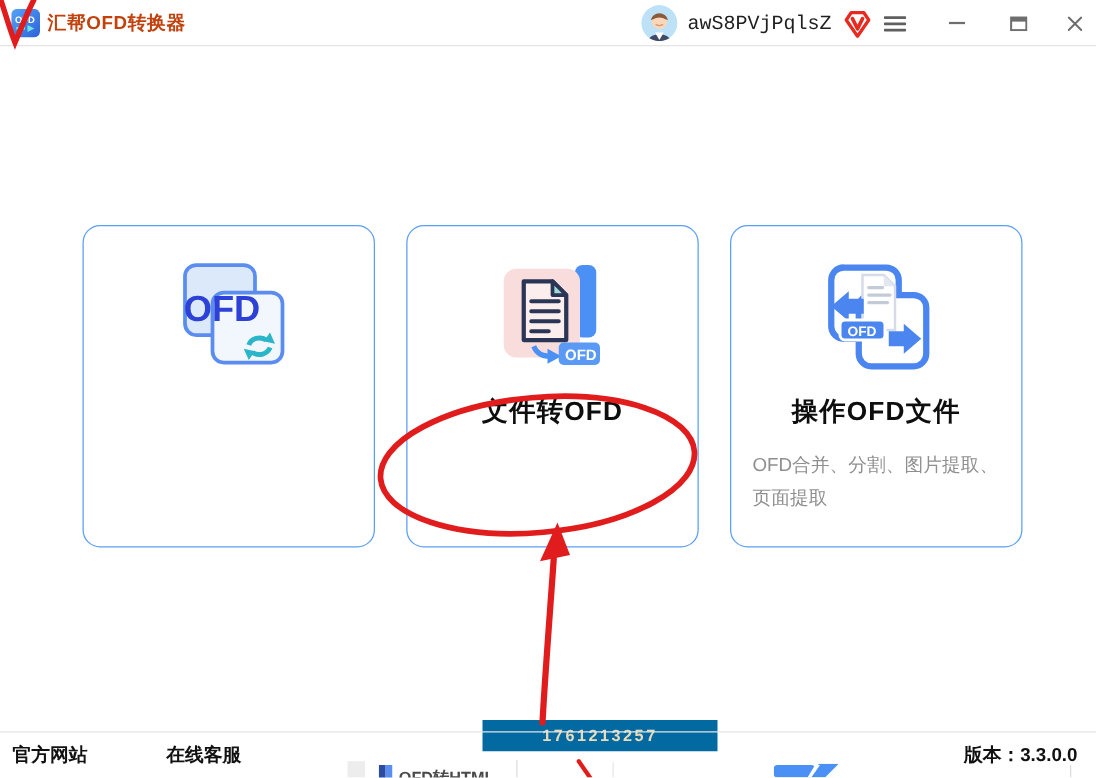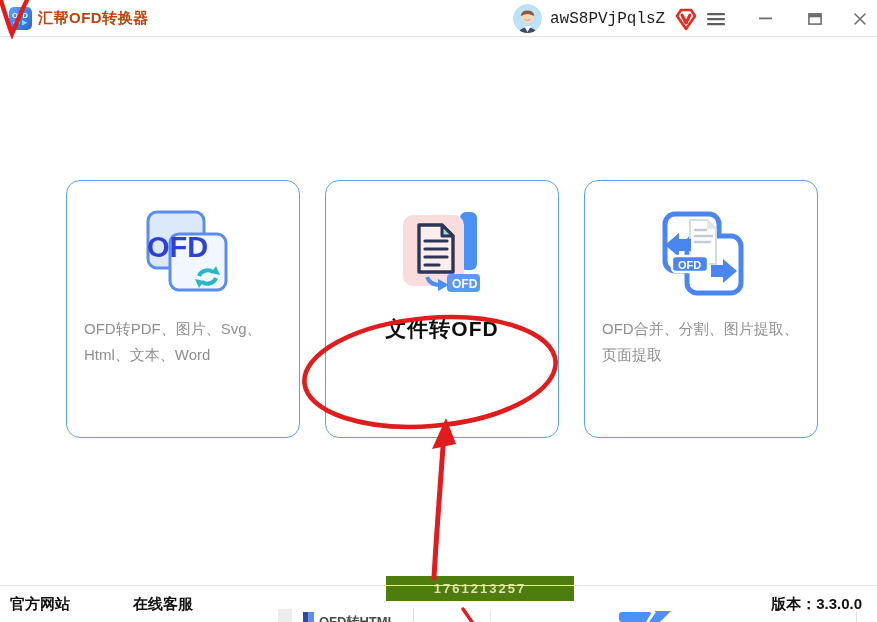--- a/index.html
+++ b/index.html
@@ -37,21 +37,21 @@
   
   .footer-line { position:absolute; top:585px; left:0; width:877px; height:1px; background:#e3e3e3; z-index:4; }
   .footer-item { position:absolute; top:588px; height:22px; display:flex; align-items:center; gap:7px; z-index:6; cursor:pointer;flex-direction:column; }
   .footer-item span { font-size:15px; font-weight:600; color:#111; }
   .fi-website { left:10px; }
   .fi-support { left:133px; }
   .fi-version { right:15px; cursor:default; }
   .fi-version span { font-weight:600; }
 
   
-  .watermark { position:absolute; left:386px; top:576px; width:188px; height:25px; background:#4d7c0f;
+  .watermark { position:absolute; left:386px; top:576px; width:188px; height:25px; background:#0369a1;
                display:flex; align-items:center; justify-content:center; z-index:3; }
   .watermark span { font-size:13px; letter-spacing:2px; color:#e9dcba; font-weight:600; }
 
   
   .bottom-overlay { position:absolute; left:0; top:606px; width:877px; height:16px; z-index:7; }
   .bo-block { position:absolute; left:278px; top:3px; width:14px; height:13px; background:#ededed; }
   .bo-doc-icon { position:absolute; left:303px; top:6px; width:11px; height:11px; }
   .bo-label { position:absolute; left:319px; top:7px; font-size:13px; font-weight:600; color:#4a4a4a; white-space:nowrap; }
   .bo-vline1 { position:absolute; left:413px; top:2px; width:1px; height:14px; background:#dedede; }
   .bo-vline2 { position:absolute; left:490px; top:4px; width:1px; height:12px; background:#e8e8e8; }
@@ -123,21 +123,20 @@
 <div class="card card-1">
   <svg class="card-icon" viewBox="0 0 96 92">
     <rect x="13" y="5" width="56" height="56" rx="9" fill="#dce9fb" stroke="#5b8df0" stroke-width="3"></rect>
     <rect x="35" y="27" width="56" height="56" rx="9" fill="#f2f7fe" stroke="#5b8df0" stroke-width="3"></rect>
     <text x="12" y="50" font-size="29" font-weight="bold" fill="#2e41d6" letter-spacing="0">OFD</text>
     <path d="M64 69 a9 8 0 0 1 14 -4" fill="none" stroke="#2ab5c8" stroke-width="4"></path>
     <polygon points="81,59 76,66 85,68" fill="#2ab5c8"></polygon>
     <path d="M81 71 a9 8 0 0 1 -14 4" fill="none" stroke="#2ab5c8" stroke-width="4"></path>
     <polygon points="64,81 69,74 60,72" fill="#2ab5c8"></polygon>
   </svg>
-  <div class="card-desc">OFD转PDF、图片、Svg、Html、文本、Word</div>
 </div>
 
 <div class="card card-2">
   <svg class="card-icon" viewBox="0 0 96 92">
     <rect x="66" y="5" width="17" height="58" rx="6" fill="#4a90f5"></rect>
     <rect x="9" y="8" width="61" height="71" rx="10" fill="#f9dcdc"></rect>
     <path d="M25 18 h23 l11 11 v36 h-34 z" fill="#fdeeee" stroke="#2b3556" stroke-width="3.4" stroke-linejoin="round"></path>
     <path d="M48 18 v11 h11 z" fill="#9ed9d5" stroke="#2b3556" stroke-width="3" stroke-linejoin="round"></path>
     <path d="M31 34 h22 M31 42 h22 M31 50 h22 M31 58 h14" stroke="#2b3556" stroke-width="3.2" stroke-linecap="round"></path>
     <path d="M33 70 q3 8 13 8" fill="none" stroke="#4a90f5" stroke-width="4"></path>
@@ -153,20 +152,21 @@
     <rect x="12" y="7" width="54" height="57" rx="10" fill="#ffffff" stroke="#4a85f0" stroke-width="5"></rect>
     <rect x="34" y="29" width="54" height="57" rx="10" fill="#ffffff" stroke="#4a85f0" stroke-width="5"></rect>
     <path d="M37 13 h17 l9 9 v35 h-26 z" fill="#ffffff" stroke="#d5dce8" stroke-width="2"></path>
     <path d="M54 13 v9 h9 z" fill="#e3e8f0"></path>
     <path d="M42 23 h11 M42 29 h17 M42 35 h15" stroke="#c3cbd9" stroke-width="2.6" stroke-linecap="round"></path>
     <polygon points="38,32 26,32 26,26 12,38 26,50 26,44 38,44" fill="#4a85f0"></polygon>
     <polygon points="58,58 70,58 70,52 84,64 70,76 70,70 58,70" fill="#4a85f0"></polygon>
     <rect x="19" y="49" width="36" height="16" rx="4" fill="#4a85f0" stroke="#ffffff" stroke-width="2.4"></rect>
     <text x="25" y="61.5" font-size="11" font-weight="bold" fill="#ffffff">OFD</text>
   </svg>
+  <div class="card-title">操作OFD文件</div>
   <div class="card-desc">OFD合并、分割、图片提取、页面提取</div>
 </div>
 
 <div class="watermark">
   <span>1761213257</span>
 </div>
 
 <div class="footer-line"></div>
 
 <div class="footer-item fi-website">

